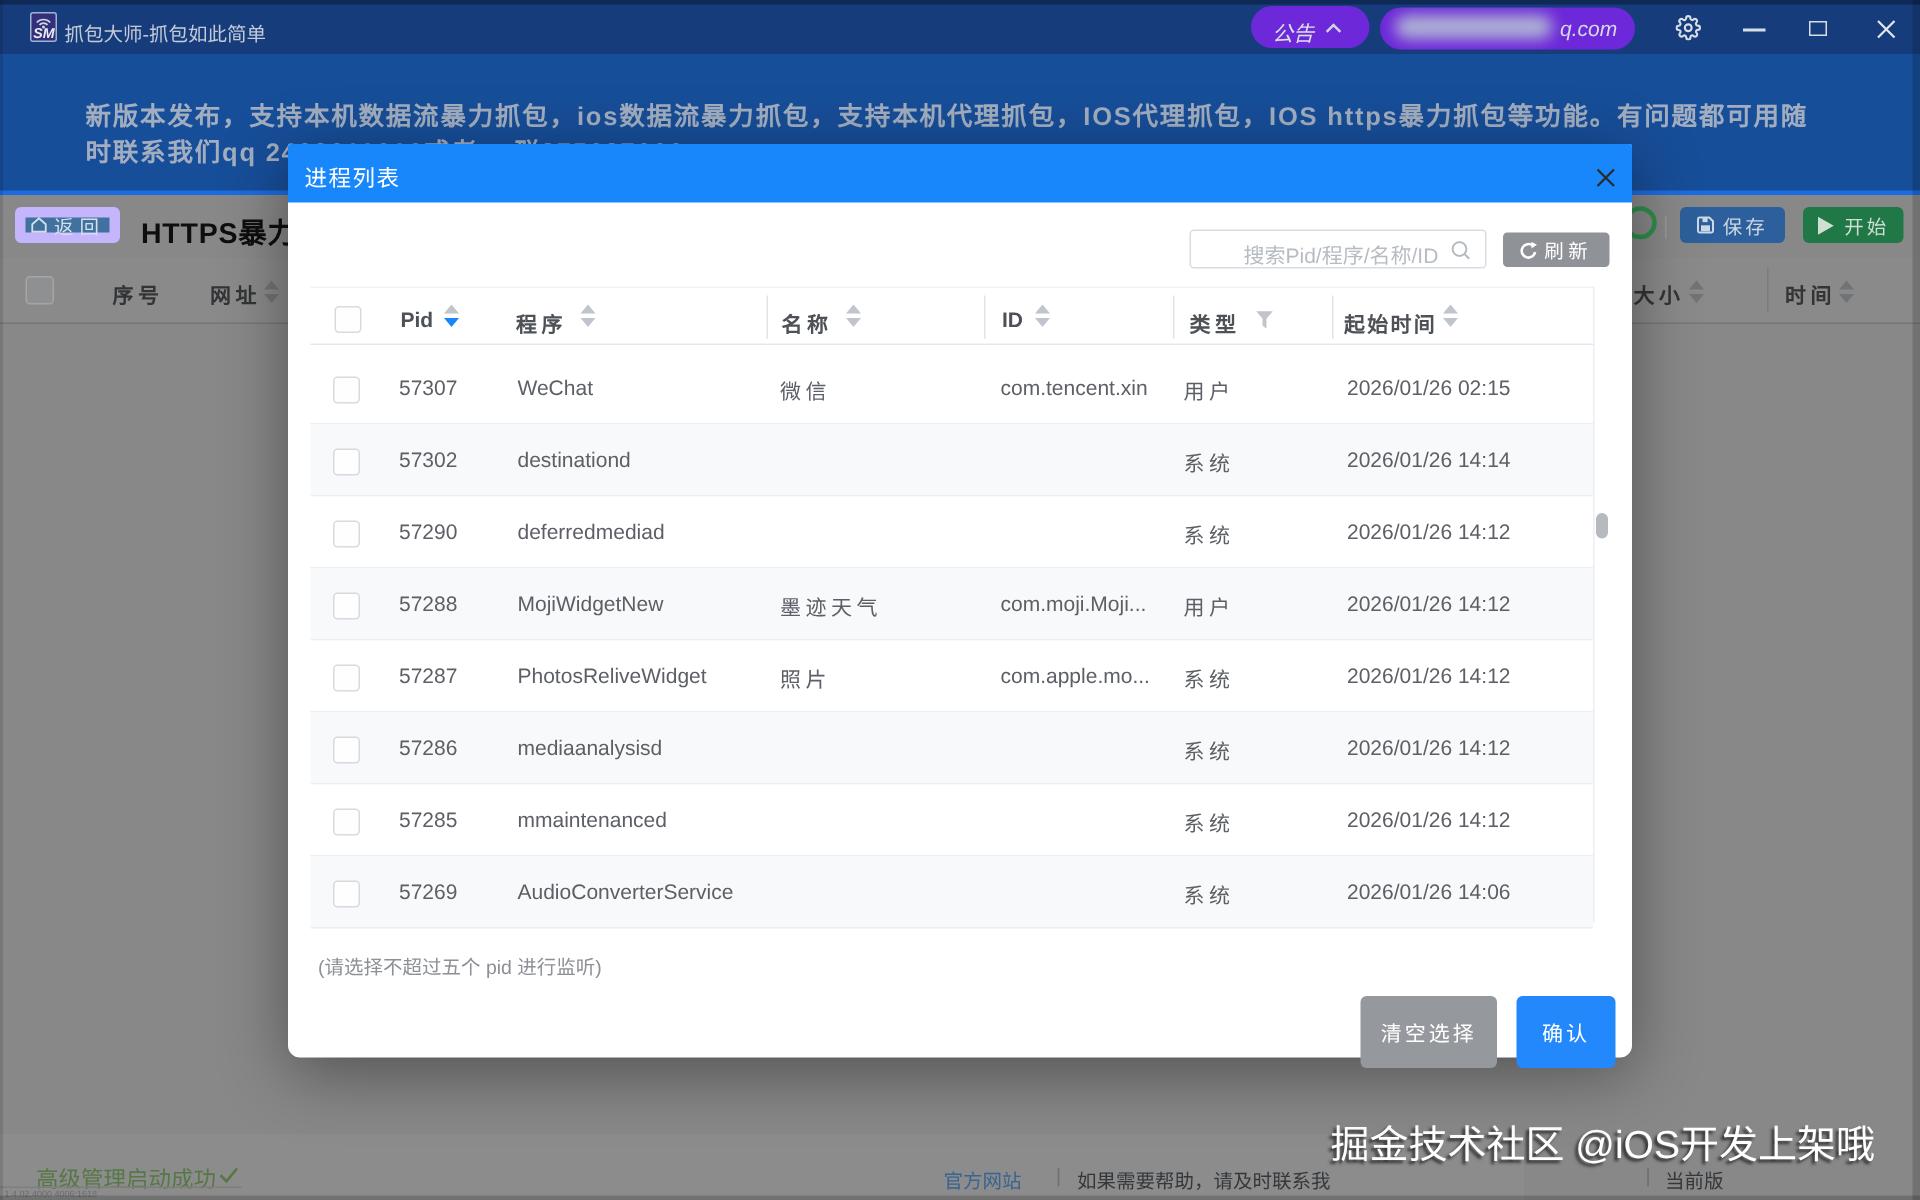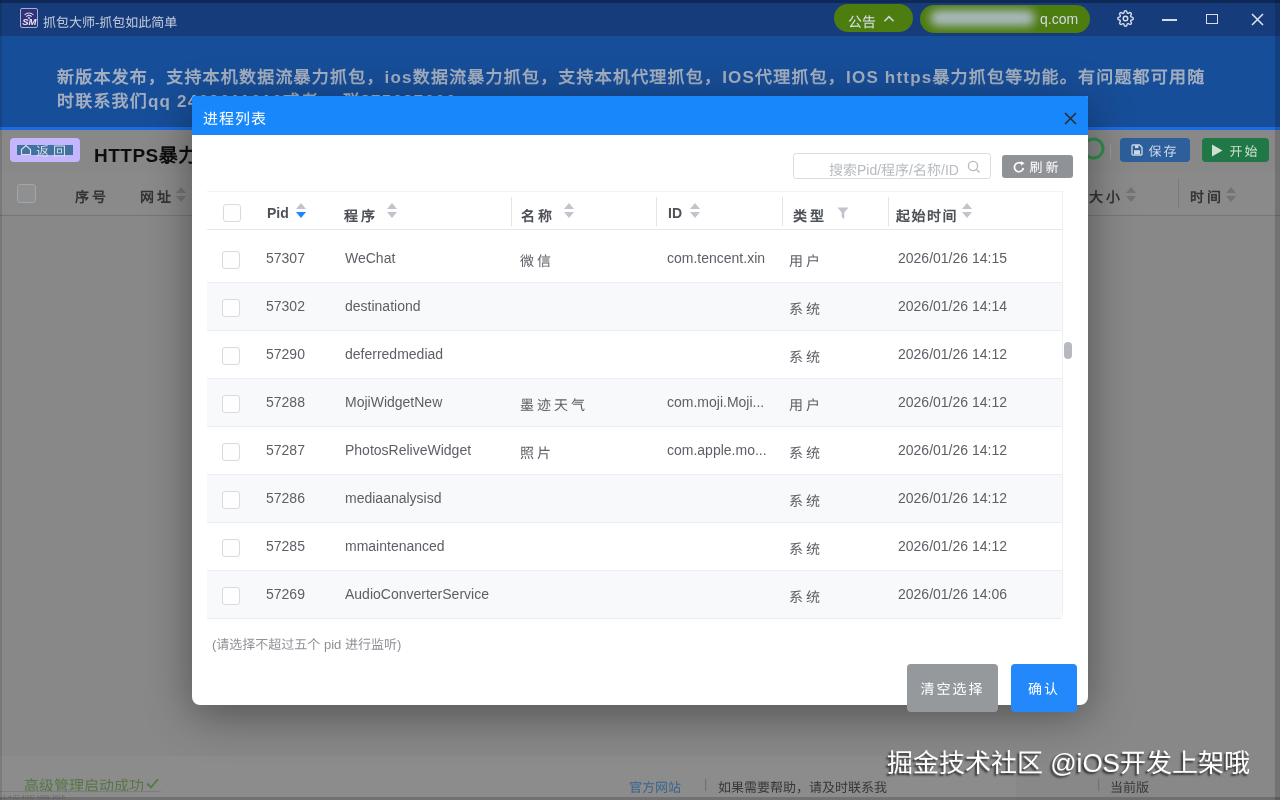--- a/index.html
+++ b/index.html
@@ -1,21 +1,21 @@
 <!DOCTYPE html>
 <html lang="zh-CN"><head><meta charset="utf-8">
 <style>
 *{margin:0;padding:0;box-sizing:border-box;}
 html,body{width:1280px;height:800px;overflow:hidden;}
 body{font-family:"Liberation Sans",sans-serif;position:relative;background:#888888;}
 .abs{position:absolute;}
 
 #titlebar{position:absolute;left:0;top:0;width:1280px;height:36px;background:#173c7c;}
 #titlebar .tname{position:absolute;left:43px;top:12px;font-size:13px;color:#c3cbd8;}
-.pill{position:absolute;background:#4d7c0f;border-radius:14px;color:#dfe5ee;}
+.pill{position:absolute;background:#6d28d9;border-radius:14px;color:#dfe5ee;font-style:italic;}
 
 #ann{position:absolute;left:0;top:36px;width:1280px;height:94px;background:#174e99;}
 #annline{position:absolute;left:0;top:127px;width:1280px;height:3px;background:#1b6ce2;}
 .anntxt{position:absolute;left:57px;color:#a2aebf;font-size:17px;font-weight:600;letter-spacing:1.2px;white-space:nowrap;}
 
 #content{position:absolute;left:0;top:130px;width:1280px;height:670px;background:#888888;}
 .dimbtn{position:absolute;border-radius:4px;font-size:13px;display:flex;align-items:center;justify-content:center;white-space:nowrap;}
 #mainhdr{position:absolute;left:0;top:42px;width:1280px;height:44px;background:#8a8a8a;border-bottom:1px solid #767676;}
 .mh{position:absolute;top:14px;font-size:14px;font-weight:bold;color:#323436;letter-spacing:3px;white-space:nowrap;}
 .caret{width:0;height:0;border-left:5px solid transparent;border-right:5px solid transparent;position:absolute;}
@@ -195,21 +195,21 @@
     <div class="colsep" style="left:681px;top:5px;height:29px;"></div>
   </div>
 
   <div class="row" style="top:139px;">
     <div class="cb" style="left:15px;top:14px;"></div>
       <div class="cell" style="left:59px;">57307</div>
       <div class="cell" style="left:138px;">WeChat</div>
       <div class="cell cjk" style="left:313px;">微信</div>
       <div class="cell" style="left:460px;">com.tencent.xin</div>
       <div class="cell cjk" style="left:582px;">用户</div>
-      <div class="cell" style="left:691px;">2026/01/26 14:15</div>
+      <div class="cell" style="left:691px;">2026/01/26 02:15</div>
   </div>
   <div class="row alt" style="top:187px;">
     <div class="cb" style="left:15px;top:14px;"></div>
       <div class="cell" style="left:59px;">57302</div>
       <div class="cell" style="left:138px;">destinationd</div>
       <div class="cell cjk" style="left:582px;">系统</div>
       <div class="cell" style="left:691px;">2026/01/26 14:14</div>
   </div>
   <div class="row" style="top:235px;">
     <div class="cb" style="left:15px;top:14px;"></div>

